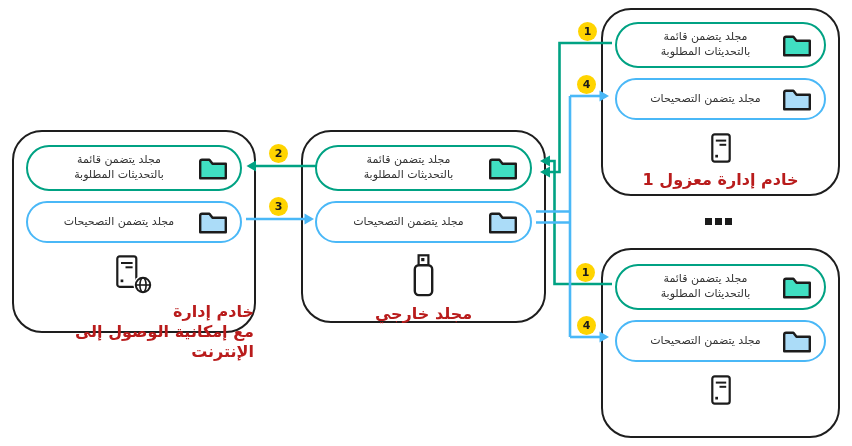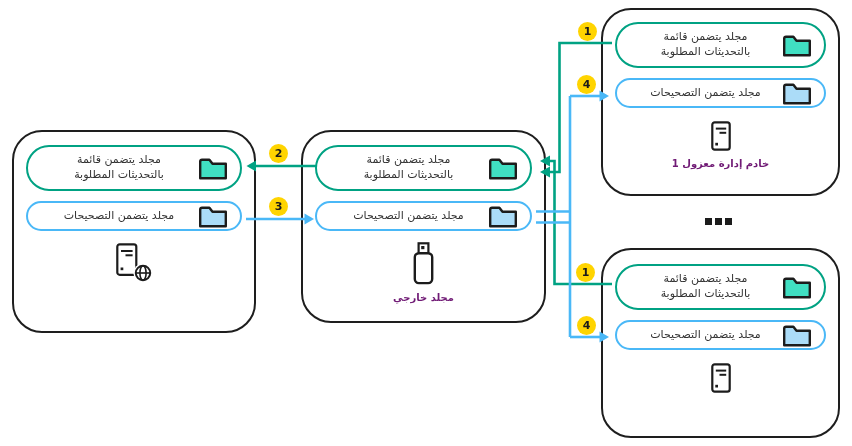--- a/index.html
+++ b/index.html
@@ -16,29 +16,29 @@
     position:absolute; box-sizing:border-box; background:#fff;
     border:2.5px solid var(--outline); border-radius:30px;
     display:flex; flex-direction:column; align-items:center;
   }
   .pill{
     position:relative; box-sizing:border-box; width:calc(100% - 24px);
     border-radius:24px; background:#fff; flex:0 0 auto;
     display:flex; align-items:center; justify-content:center;
   }
   .pill.green{ border:2.6px solid var(--green); height:46px; }
-  .pill.blue{ border:2.6px solid var(--blue); height:30px; }
+  .pill.blue{ border:2.6px solid var(--blue); height:42px; }
   .pill-text{
     display:block; width:100%; text-align:center; direction:rtl;
     font-size:11px; line-height:1.35; color:#333; padding:0 40px 0 10px; box-sizing:border-box;
   }
   .pill .folder{ position:absolute; right:12px; top:50%; transform:translateY(-50%); line-height:0; }
   .node-title{
-    direction:rtl; text-align:right; font-weight:bold; font-size:10px;
-    color:#701a75; line-height:1.25; margin-top:7px;
+    direction:rtl; text-align:right; font-weight:bold; font-size:16px;
+    color:#b91c1c; line-height:1.25; margin-top:7px;
   }
   .node-icon{ line-height:0; flex:0 0 auto; }
   .badge{
     position:absolute; width:19px; height:19px; border-radius:50%;
     background:var(--badge-yellow); color:#1a1a1a; font-size:11px; font-weight:bold;
     display:flex; align-items:center; justify-content:center; z-index:7;
   }
   .wires{ position:absolute; left:0; top:0; z-index:5; pointer-events:none; }
   .wires .g{ stroke:var(--green); stroke-width:2.6; fill:none; }
   .wires .b{ stroke:var(--blue); stroke-width:2.6; fill:none; }
@@ -167,20 +167,21 @@
         <rect class="o" x="1.3" y="1.3" width="19" height="30.5" rx="2.4" stroke-width="2.2"></rect>
         <line x1="5" y1="8" x2="16.6" y2="8" stroke-width="2"></line>
         <line x1="9.5" y1="12.3" x2="16.6" y2="12.3" stroke-width="2"></line>
         <rect x="4.6" y="24.5" width="2.7" height="2.7" fill="#1c1c1c"></rect>
         <circle cx="27" cy="30" r="9.6" fill="#fff"></circle>
         <circle class="o" cx="27" cy="30" r="7.2" stroke-width="2"></circle>
         <ellipse cx="27" cy="30" rx="3.1" ry="7.2" fill="none" stroke="#1c1c1c" stroke-width="1.6"></ellipse>
         <line x1="19.8" y1="30" x2="34.2" y2="30" stroke-width="1.6"></line>
       </svg>
     </div>
+    <div class="node-title"><span>خادم إدارة</span><br><span>مع إمكانية الوصول إلى الإنترنت</span></div>
   </div>
 
   <svg class="wires" width="852" height="446" viewBox="0 0 852 446">
 
     <path class="g" d="M612 43 H559.5 V172 H550"></path>
     <polygon class="ga" points="540,172 550,166.5 550,177.5"></polygon>
 
     <path class="g" d="M612 284 H554.5 V161 H550"></path>
     <polygon class="ga" points="540,161 550,155.5 550,166.5"></polygon>
 

